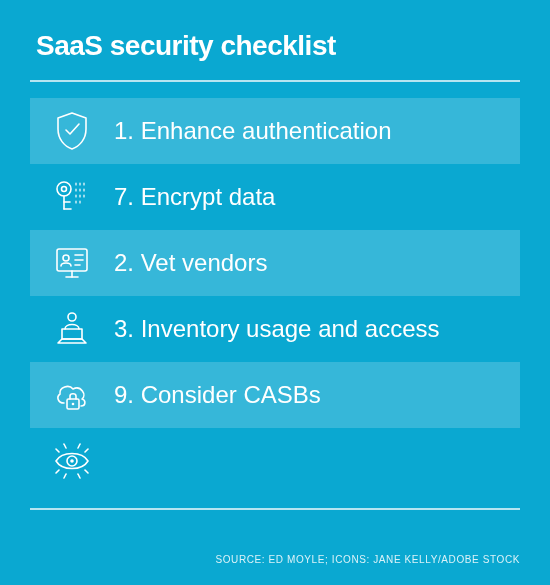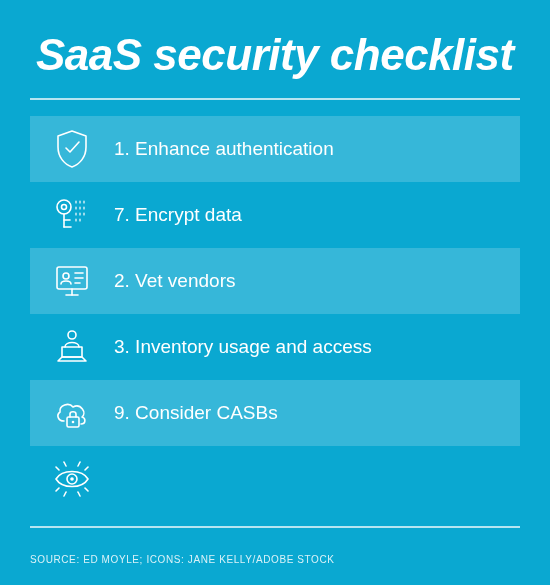--- a/index.html
+++ b/index.html
@@ -14,25 +14,24 @@
   }
   .page {
     box-sizing: border-box;
     width: 550px;
     height: 585px;
     padding: 30px 30px 18px 30px;
     display: flex;
     flex-direction: column;
   }
   .title {
-    font-size: 44px;
+    font-size: 28px;
     font-weight: 800;
     margin: 0 0 8px 6px;
     letter-spacing: -0.5px;
-    font-style: italic;
   }
   .rule {
     height: 2px;
     background: rgba(255,255,255,0.7);
     margin: 10px 0 16px 0;
   }
   .rule.bot {
     margin: 14px 0 12px 0;
   }
   .list {
@@ -57,26 +56,26 @@
     flex-shrink: 0;
   }
   .icon-wrap svg {
     stroke: #ffffff;
     fill: none;
     stroke-width: 1.6;
     stroke-linecap: round;
     stroke-linejoin: round;
   }
   .label {
-    font-size: 19px;
+    font-size: 24px;
     font-weight: 500;
     padding-left: 10px;
   }
   .footer {
-    text-align: left;
+    text-align: right;
     font-size: 10px;
     letter-spacing: 0.6px;
     color: rgba(255,255,255,0.85);
     line-height: 1.5;
     margin-top: auto;
     text-transform: uppercase;
   }
   .footer .line2 {
     display: block;
   }

